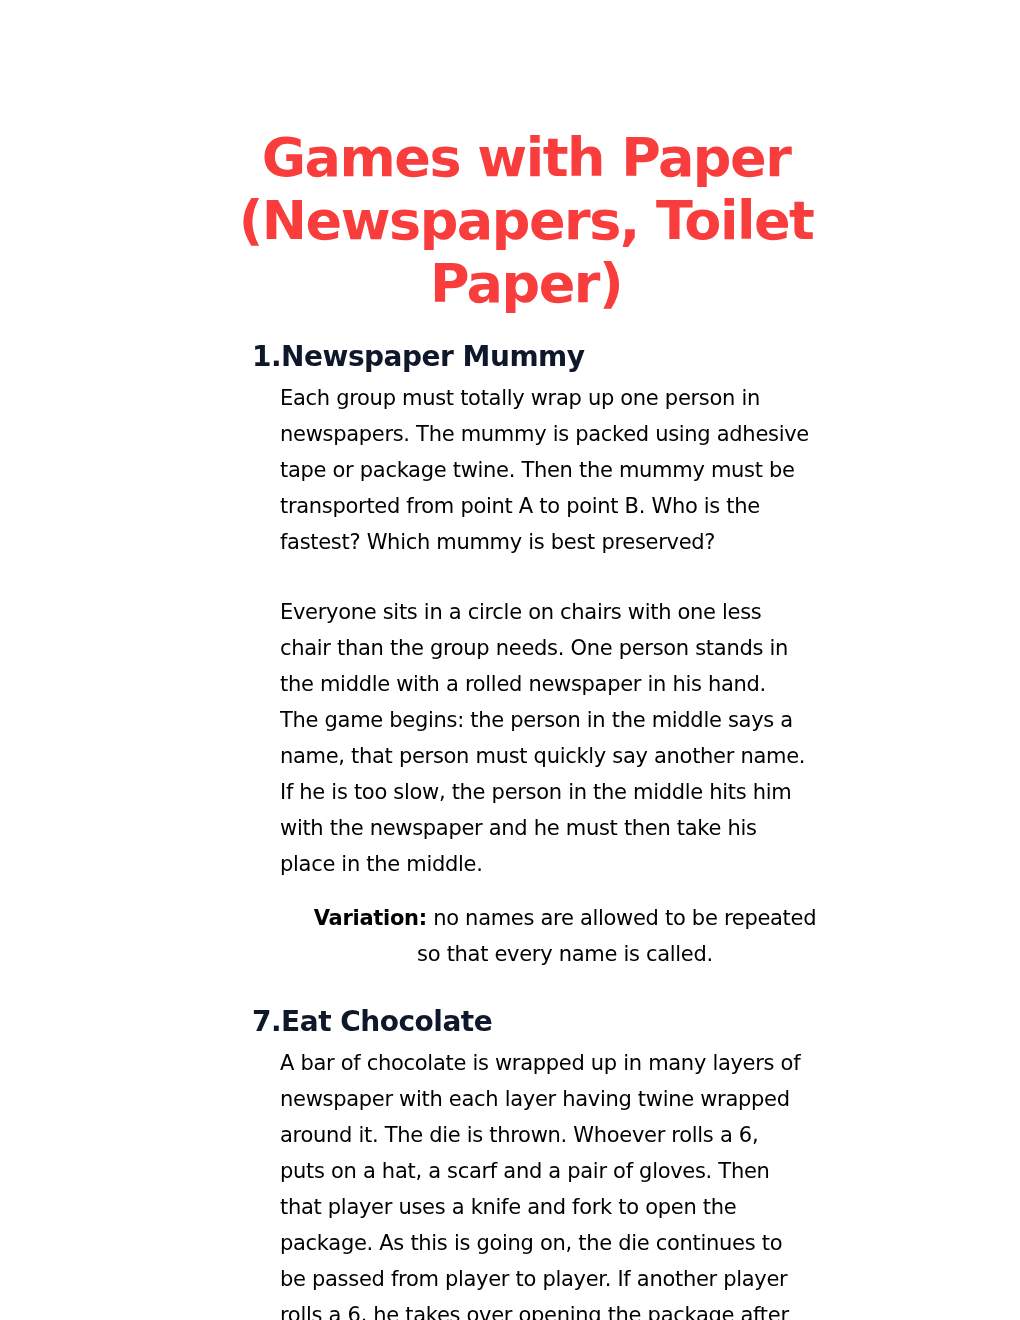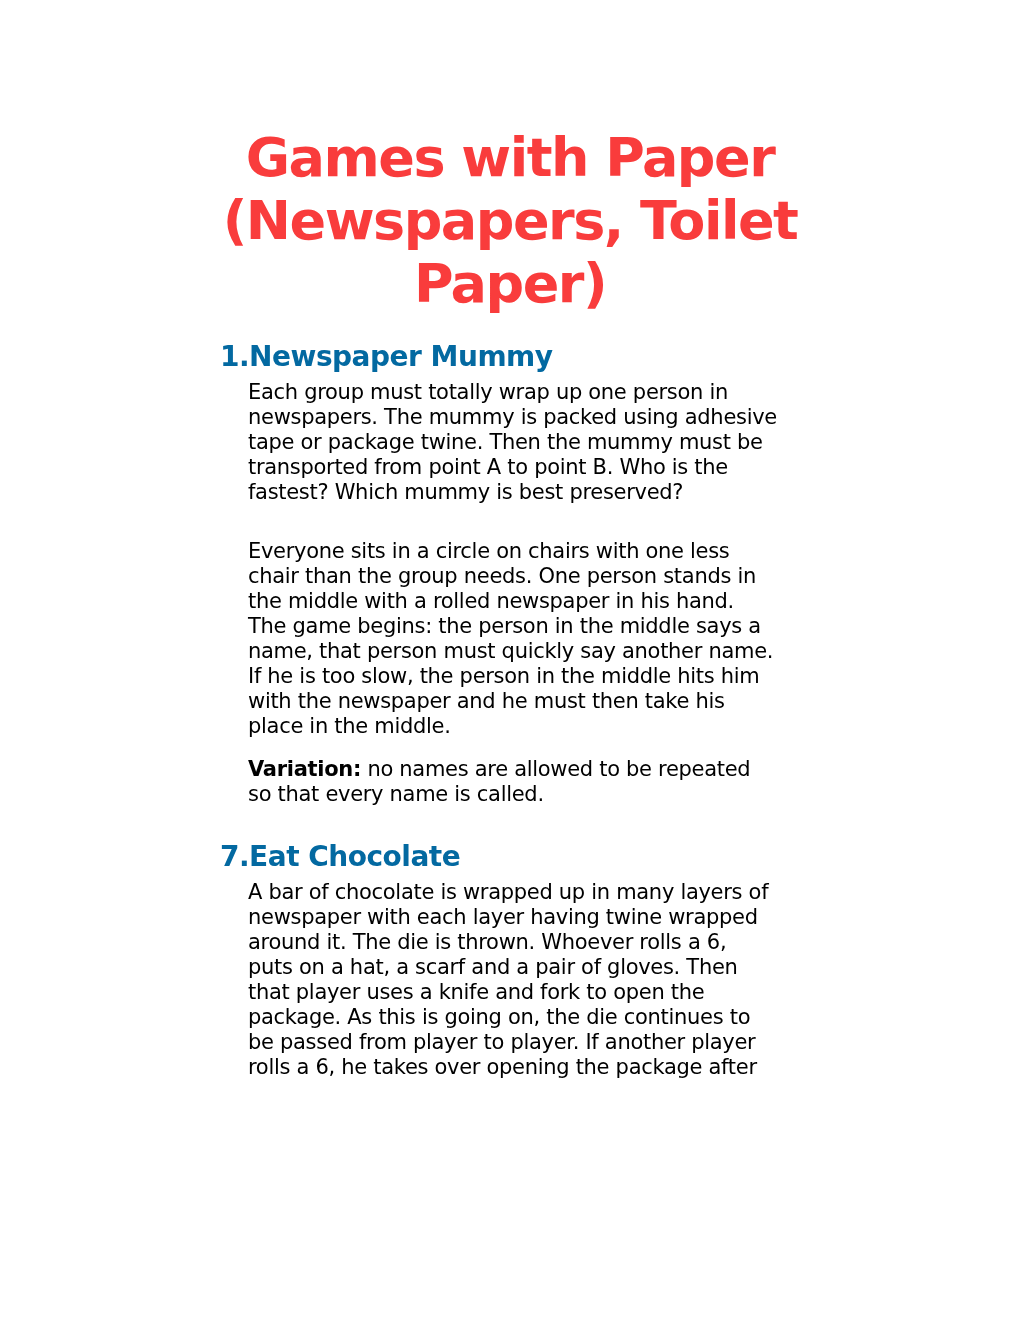--- a/index.html
+++ b/index.html
@@ -12,52 +12,54 @@
     background: #ffffff;
     font-family: "DejaVu Sans", "Liberation Sans", sans-serif;
     color: #000000;
     overflow: hidden;
   }
   .page {
     width: 1020px;
     height: 1320px;
     background: #ffffff;
     box-sizing: border-box;
+    padding-left: 32px;
   }
   .doc-title {
     margin: 0 0 26px 0;
     padding: 126px 40px 0 40px;
     font-size: 54px;
     line-height: 63px;
     font-weight: bold;
     text-align: center;
     letter-spacing: -1.5px;
     white-space: pre-line;
   }
   .game-section {
     margin: 0 0 34px 0;
   }
   .game-heading {
     margin: 0 0 8px 220px;
     font-size: 28px;
     line-height: 31px;
     font-weight: bold;
     letter-spacing: -0.5px;
-    color: #0369a1;
+    color: #0f172a;
   }
   .game-desc {
     margin: 0 170px 0 248px;
     font-size: 21px;
-    line-height: 25px;
+    line-height: 36px;
     letter-spacing: -0.3px;
     white-space: pre-line;
     color: #000000;
   }
   .game-desc + .game-desc {
     margin-top: 18px;
+    text-align: center;
   }
   .lead {
     font-weight: bold;
   }
 </style>
 </head>
 <body style="background: rgb(255, 255, 255);">
 
 <div class="page">
 

